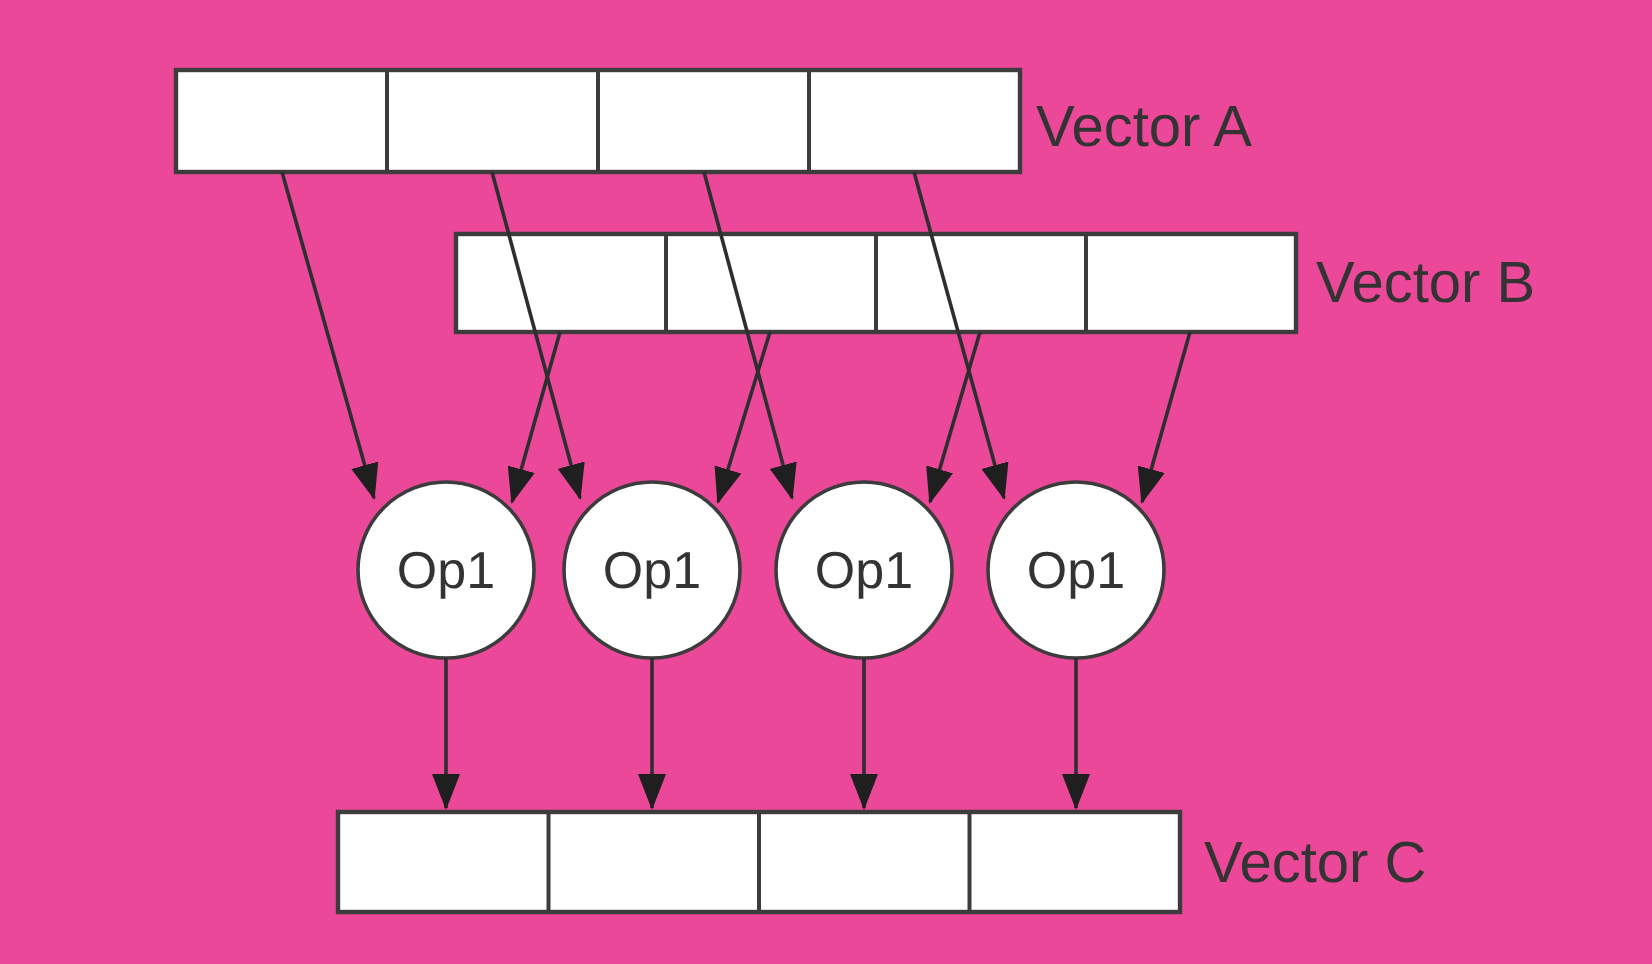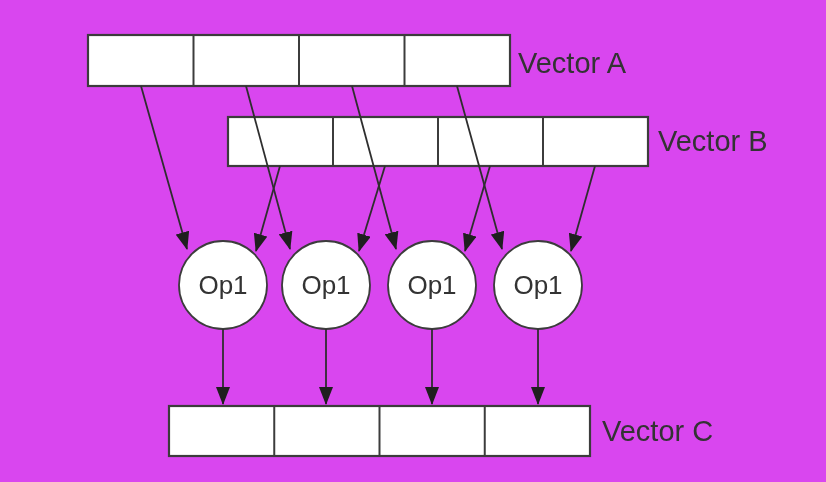--- a/index.html
+++ b/index.html
@@ -4,21 +4,21 @@
 <style>
   html, body {
     margin: 0;
     padding: 0;
     background: #ffffff;
   }
   .canvas {
     position: relative;
     width: 826px;
     height: 482px;
-    background: #d946ef;
+    background: #ec4899;
     overflow: hidden;
     font-family: "Liberation Sans", sans-serif;
   }
   svg { display: block; }
   .box {
     fill: #ffffff;
     stroke: #3c3c3c;
     stroke-width: 2.2;
   }
   .divider {

